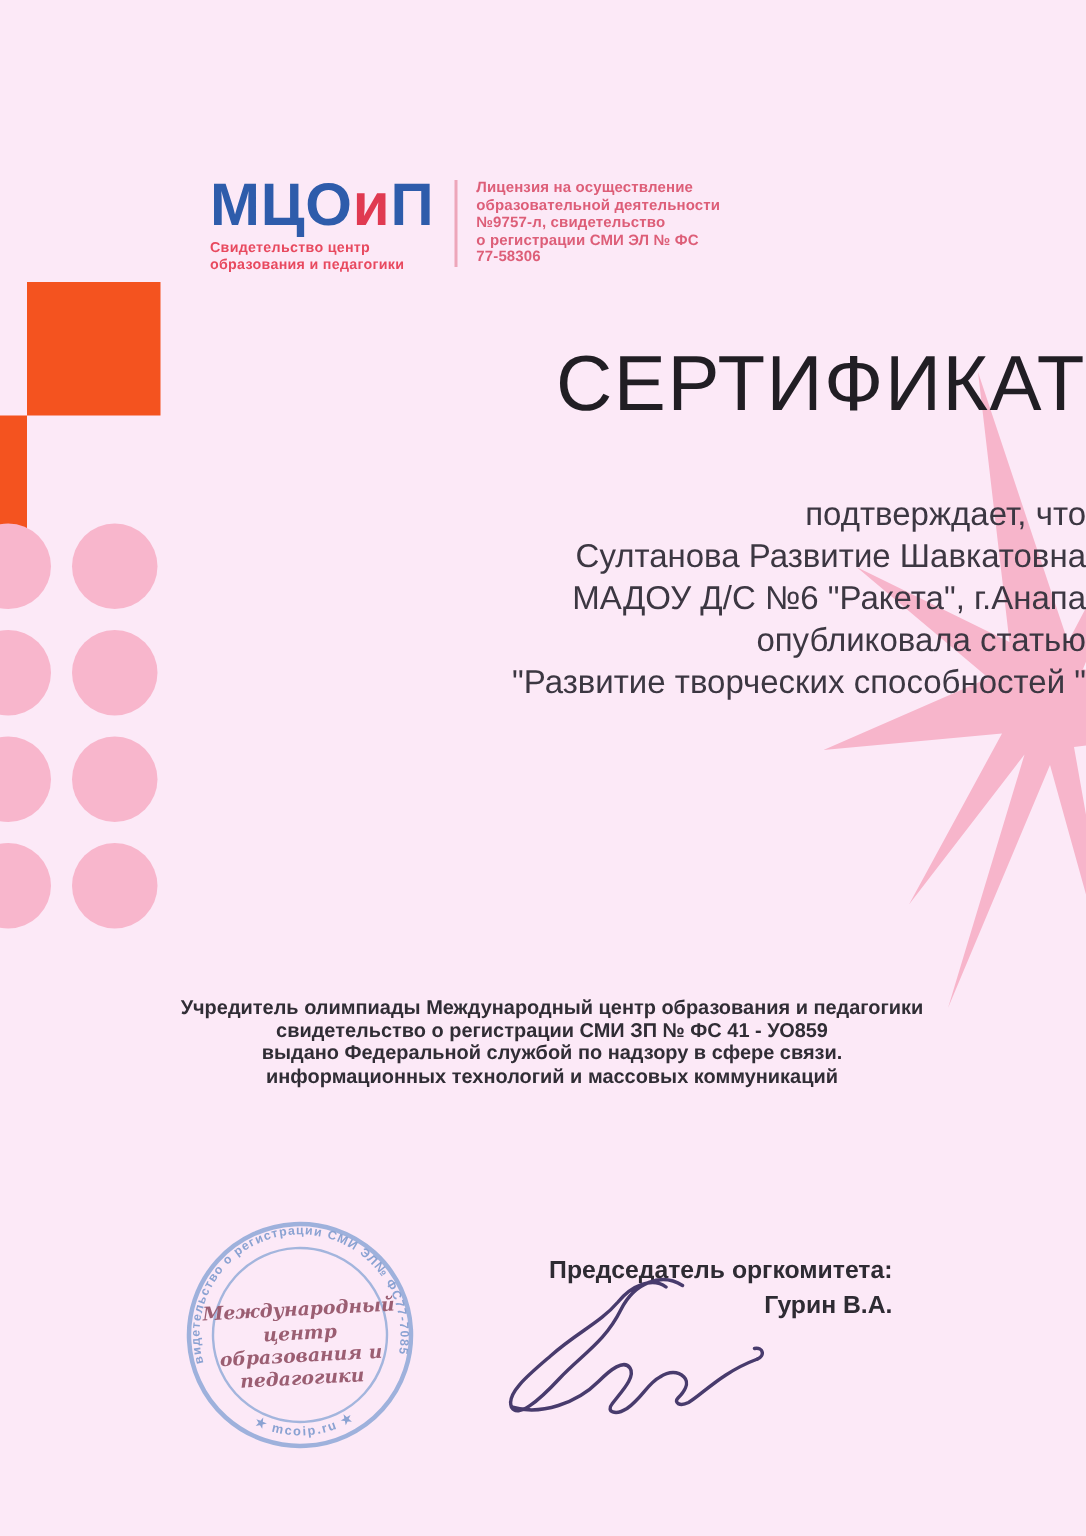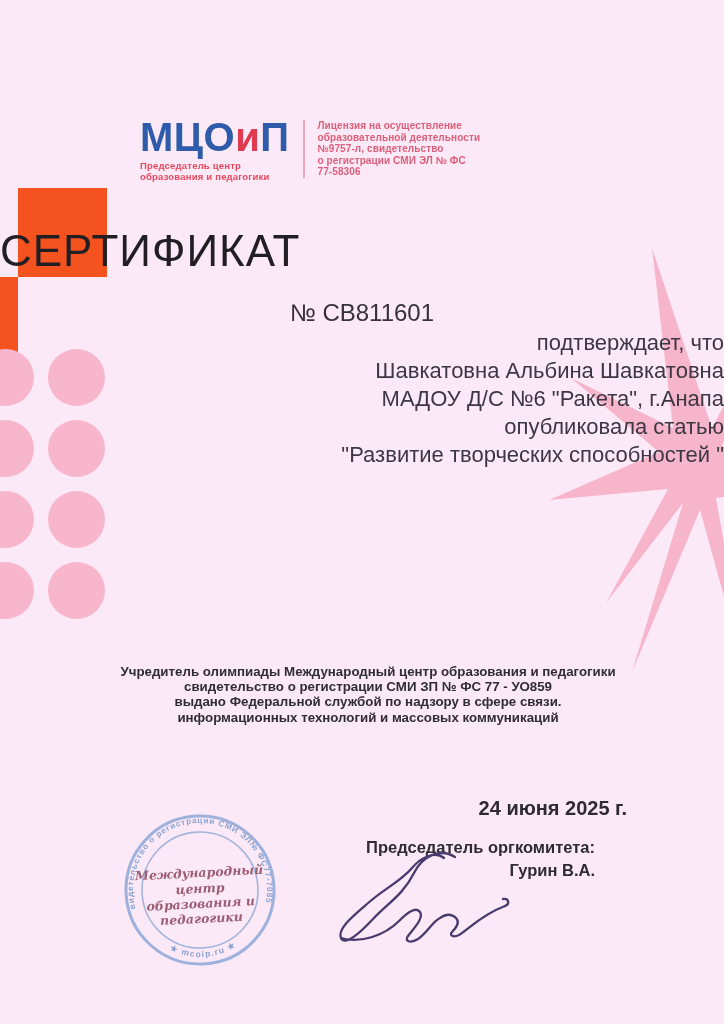--- a/index.html
+++ b/index.html
@@ -46,21 +46,21 @@
   .header-divider {
     width:2px; height:58px; background:#eda6ba; margin:2px 13px 0 13px;
   }
   .license {
     margin-top:2px; font-size:10px; font-weight:600;
     color:#dd5e78; line-height:11.6px; letter-spacing:.1px;
   }
   
   .title {
     position:absolute; left:0; right:0; top:226px;
-    text-align:left; font-size:44px; font-weight:500;
+    text-align:right; font-size:52px; font-weight:500;
     letter-spacing:1px; color:#211e24;
   }
   .cert-number {
     position:absolute; left:0; right:0; top:299px;
     text-align:center; font-size:24px; font-weight:500; color:#36323c;
   }
   .cert-body {
     position:absolute; left:0; right:0; top:329px;
     text-align:right; font-size:22px; font-weight:500;
     line-height:28px; color:#3c3742;
@@ -123,52 +123,50 @@
 
   <svg class="starburst" width="200" height="470" viewBox="0 0 200 470">
     <polygon fill="#f7b5cb" points="128,18 149,198 47,148 135,222 25,270 144,259 82,373 159,273
               108,442 176,280 226,460 192,268 326,250 198,216 266,50 188,198"></polygon>
   </svg>
 
   <div class="header">
     <div>
       <div class="logo-acronym"><span>МЦО</span><span class="red">и</span><span>П</span></div>
       <div class="logo-sub">
-        <div>Председатель центр</div>
+        <div>Свидетельство центр</div>
         <div>образования и педагогики</div>
       </div>
     </div>
     <div class="header-divider"></div>
     <div class="license">
       <div>Лицензия на осуществление</div>
       <div>образовательной деятельности</div>
       <div>№9757-л, свидетельство</div>
       <div>о регистрации СМИ ЭЛ № ФС</div>
       <div>77-58306</div>
     </div>
   </div>
 
   <div class="title">СЕРТИФИКАТ</div>
-  <div class="cert-number">№ СВ811601</div>
   <div class="cert-body">
     <div>подтверждает, что</div>
-    <div>Шавкатовна Альбина Шавкатовна</div>
+    <div>Султанова Развитие Шавкатовна</div>
     <div>МАДОУ Д/С №6 "Ракета", г.Анапа</div>
     <div>опубликовала статью</div>
     <div>"Развитие творческих способностей "</div>
   </div>
 
   <div class="org-footer">
     <div>Учредитель олимпиады Международный центр образования и педагогики</div>
-    <div>свидетельство о регистрации СМИ ЗП № ФС 77 - УО859</div>
+    <div>свидетельство о регистрации СМИ ЗП № ФС 41 - УО859</div>
     <div>выдано Федеральной службой по надзору в сфере связи.</div>
     <div>информационных технологий и массовых коммуникаций</div>
   </div>
 
-  <div class="issue-date">24 июня 2025 г.</div>
   <div class="signer-role">Председатель оргкомитета:</div>
   <div class="signer-name">Гурин В.А.</div>
 
   <svg class="signature" width="185" height="112" viewBox="0 0 185 112">
     <g fill="none" stroke="#483b6d" stroke-width="2.3" stroke-linecap="round">
       <path d="M 122,14 C 108,5 90,12 81,30 C 70,52 55,60 40,76 C 26,91 12,103 8,95
                C 4,86 20,73 34,61 C 52,45 67,39 79,25 C 88,14 102,8 111,15"></path>
       <path d="M 8,95 C 28,101 52,92 66,78 C 74,70 83,63 87,69 C 91,75 81,85 75,93
                C 71,98 77,101 85,96 C 95,89 99,79 107,75 C 113,71 119,71 123,75
                C 127,79 123,85 119,89 C 116,92 120,95 126,92 C 136,86 148,72 172,63"></path>

